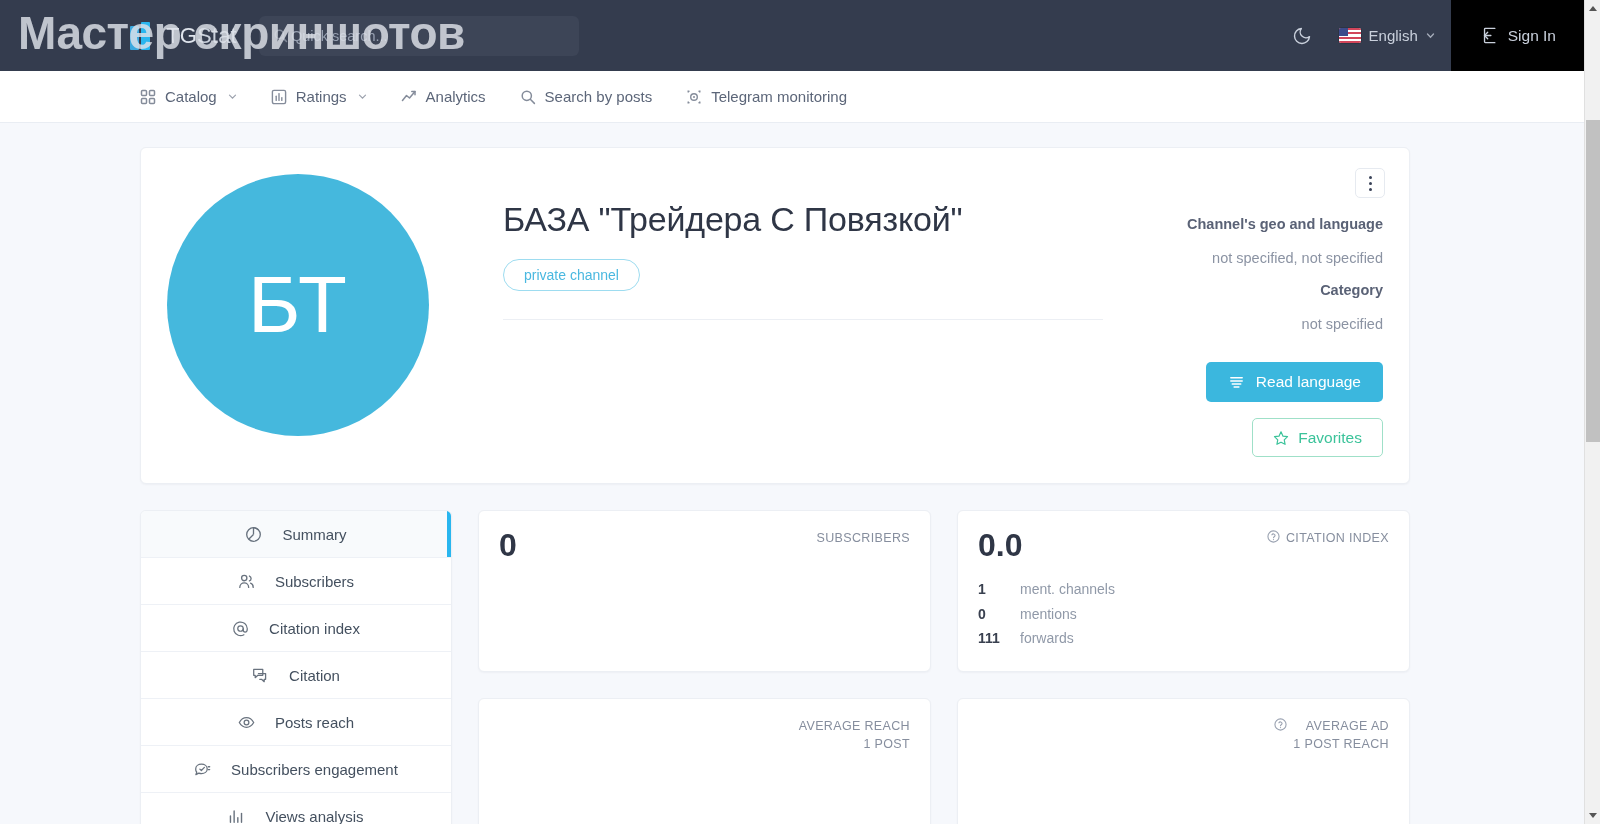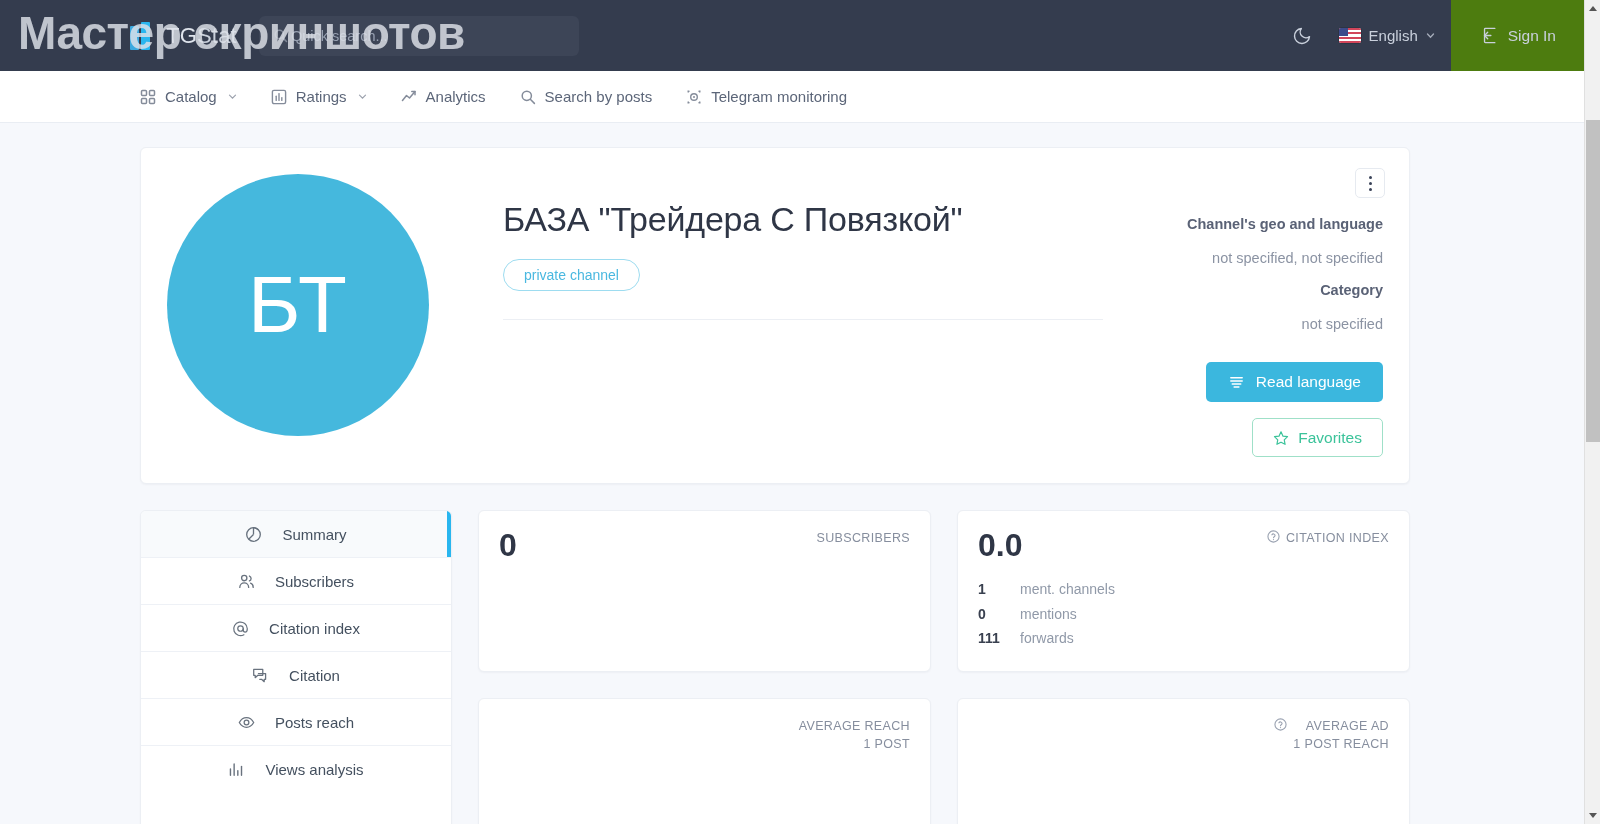--- a/index.html
+++ b/index.html
@@ -108,21 +108,21 @@
   .flag .canton { position: absolute; left: 0; top: 0; width: 9.5px; height: 8.2px; background: #3c4a8a; }
   .lang-label { color: #c9d0dc; font-size: 15px; }
   .chev { width: 9px; height: 9px; opacity: .75; }
 
   .signin {
     display: flex;
     align-items: center;
     gap: 10px;
     height: 71px;
     padding: 0 28px;
-    background: #4d7c0f;
+    background: #000000;
     color: #c9d0dc;
     font-size: 15.5px;
     cursor: pointer;
   }
 
   
   .navbar {
     height: 52px;
     background: #ffffff;
     border-bottom: 1px solid #e9edf3;
@@ -575,20 +575,29 @@
         </div>
 
         <div class="menu-item">
           <svg class="micon" viewBox="0 0 18 18" fill="none" stroke="#44505f" stroke-width="1.35">
             <path d="M1.4 9S4.2 3.9 9 3.9 16.6 9 16.6 9 13.8 14.1 9 14.1 1.4 9 1.4 9z"></path>
             <circle cx="9" cy="9" r="2.5"></circle>
           </svg>
           <span>Posts reach</span>
         </div>
 
+        <div class="menu-item">
+          <svg class="micon" viewBox="0 0 18 18" fill="none" stroke="#44505f" stroke-width="1.35" stroke-linecap="round" stroke-linejoin="round">
+            <path d="M1.8 8.4c0-3 2.8-5 6.1-5s6.1 2 6.1 5-2.8 5-6.1 5c-1 0-2-.2-2.8-.5L2 14.4l.9-2.5A4.9 4.9 0 0 1 1.8 8.4z"></path>
+            <polyline points="6.2,8.6 7.8,10.1 11,6.8"></polyline>
+            <line x1="15.1" y1="6.1" x2="16.6" y2="6.1"></line>
+            <line x1="15.1" y1="9.1" x2="16.6" y2="9.1"></line>
+          </svg>
+          <span>Subscribers engagement</span>
+        </div>
 
         <div class="menu-item">
           <svg class="micon" viewBox="0 0 18 18" fill="none" stroke="#44505f" stroke-width="1.5" stroke-linecap="round">
             <line x1="2.6" y1="15" x2="2.6" y2="8.4"></line>
             <line x1="6.5" y1="15" x2="6.5" y2="3.2"></line>
             <line x1="10.4" y1="15" x2="10.4" y2="10.3"></line>
             <line x1="14.3" y1="15" x2="14.3" y2="5.9"></line>
           </svg>
           <span>Views analysis</span>
         </div>

